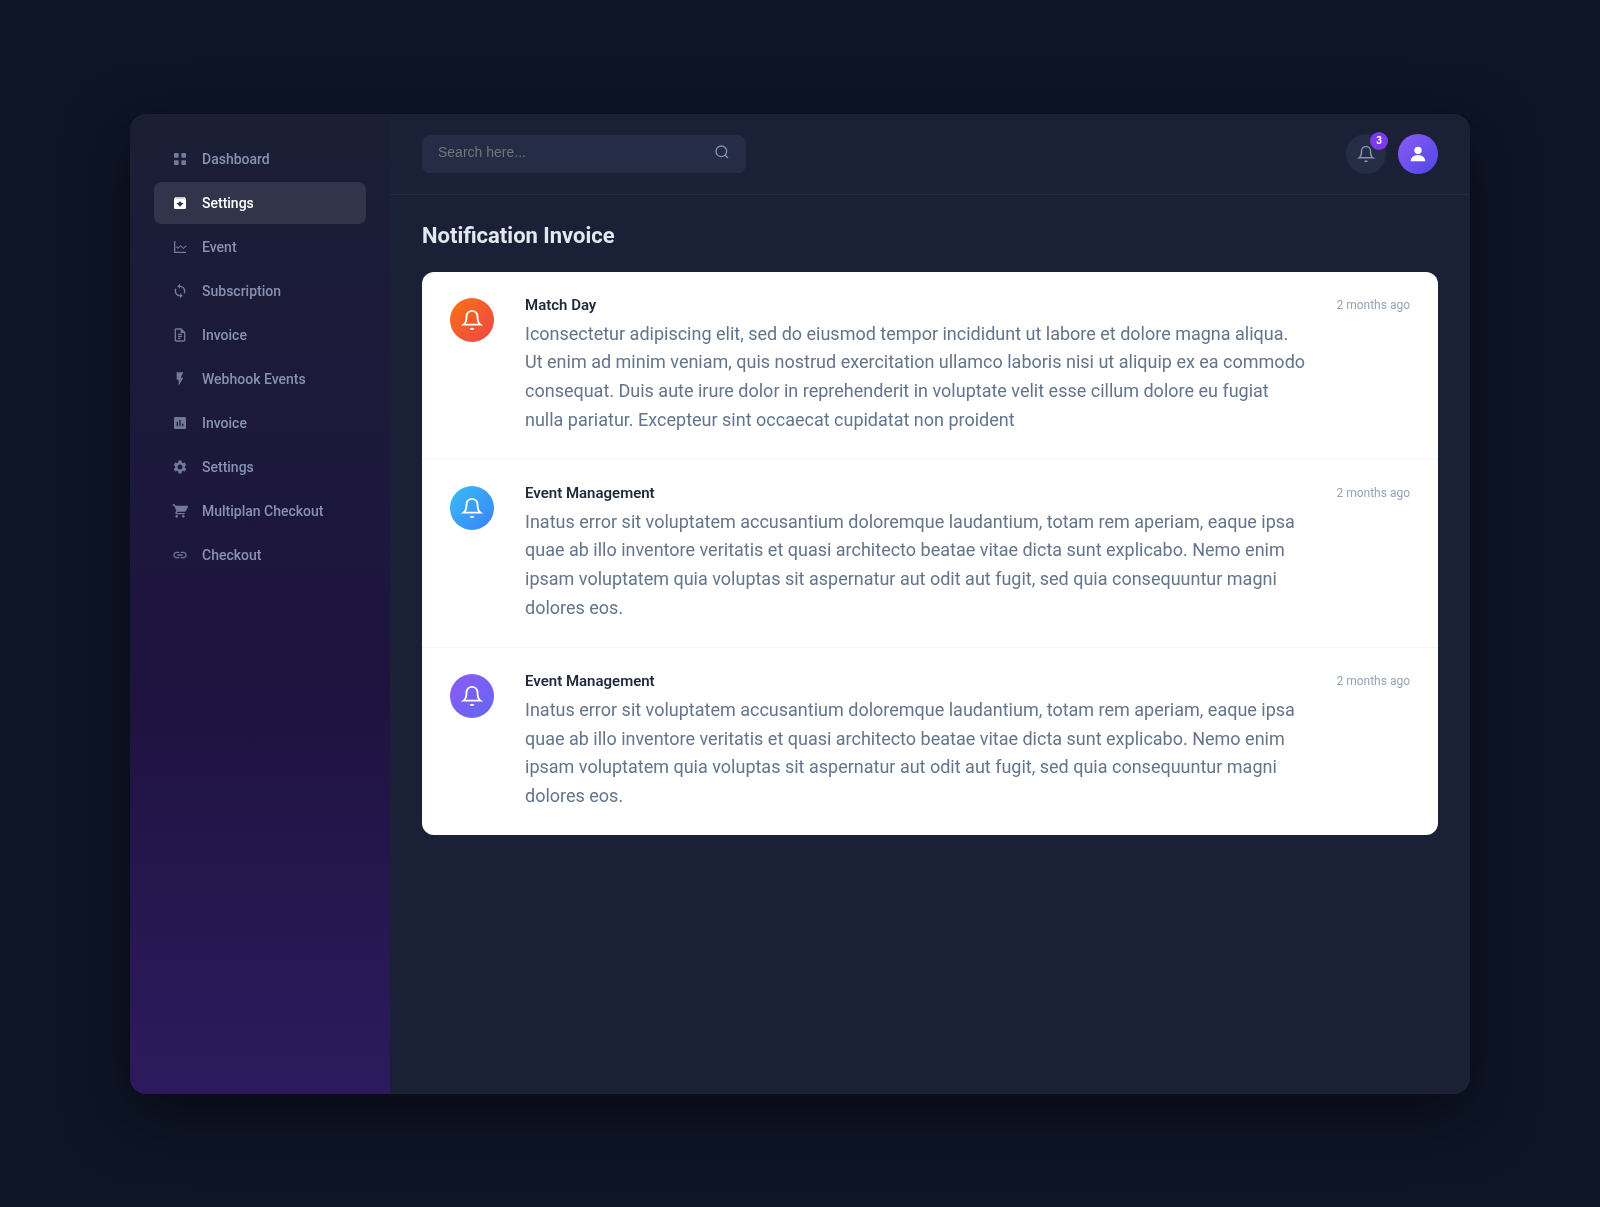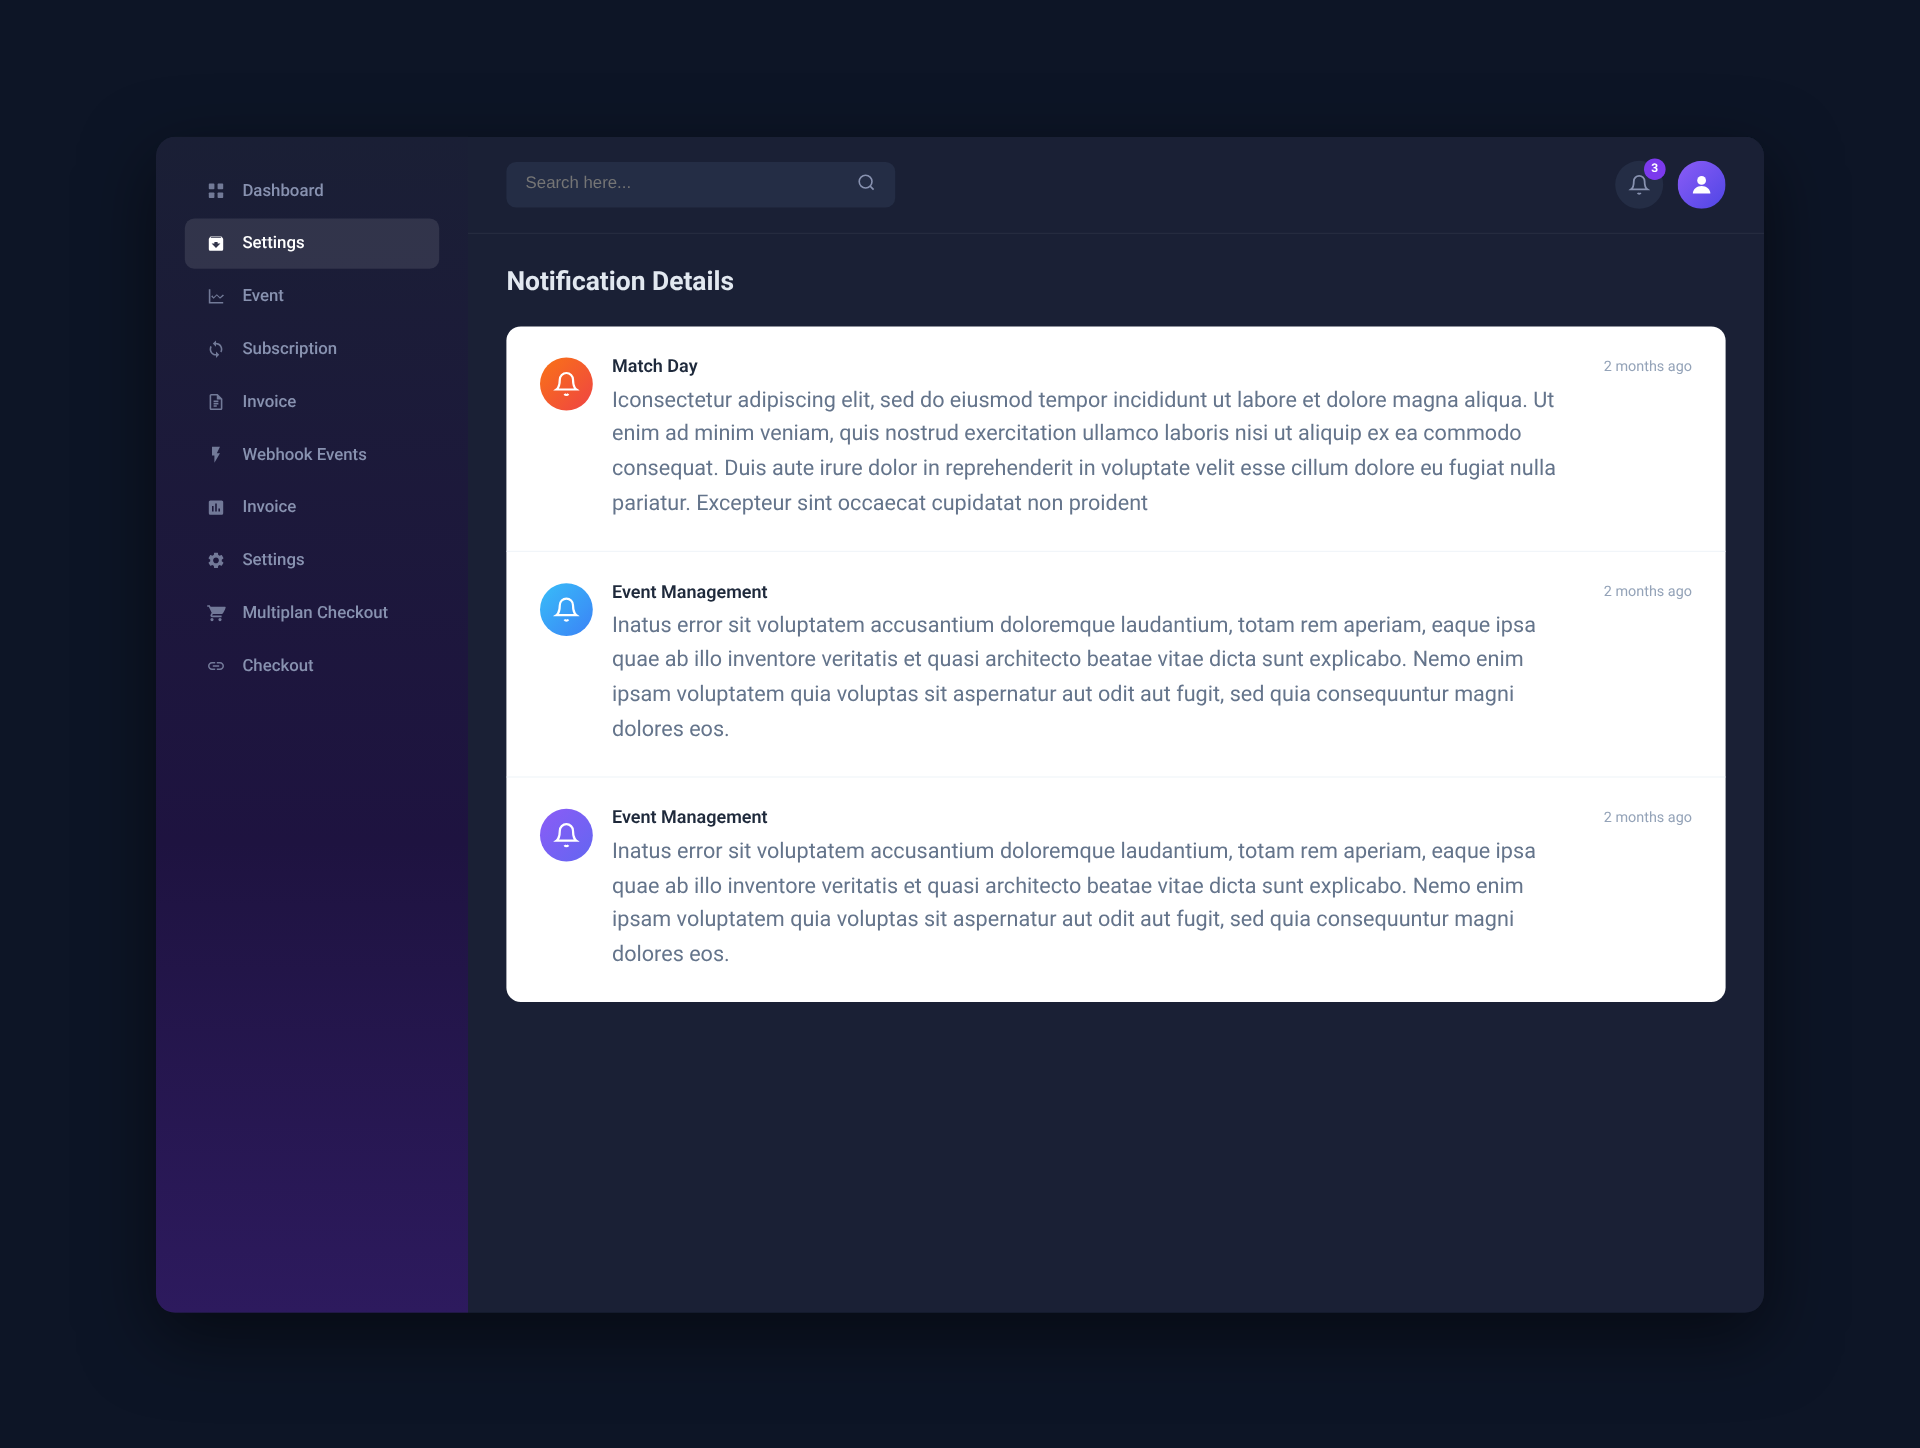--- a/index.html
+++ b/index.html
@@ -171,21 +171,21 @@
     
     .notification-card {
       background: #ffffff;
       border-radius: 12px;
       padding: 0;
       overflow: hidden;
     }
     .notification-item {
       display: flex;
       align-items: flex-start;
-      gap: 16px;
+      gap: 31px;
       padding: 24px 28px;
       border-bottom: 1px solid #f1f5f9;
     }
     .notification-item:last-child {
       border-bottom: none;
     }
     .notif-icon-wrap {
       width: 44px;
       height: 44px;
       border-radius: 50%;
@@ -351,21 +351,21 @@
             <svg width="22" height="22" viewBox="0 0 24 24" fill="white">
               <circle cx="12" cy="8" r="4"></circle>
               <path d="M4 20c0-4 3.6-7 8-7s8 3 8 7"></path>
             </svg>
           </div>
         </div>
       </div>
     </div>
 
     <div class="page-content">
-      <h1 class="page-title">Notification Details</h1>
+      <h1 class="page-title">Notification Invoice</h1>
 
       <div class="notification-card">
 
       <div class="notification-item">
       <div class="notif-icon-wrap orange">
         <svg class="notif-icon-svg" fill="none" stroke="white" stroke-width="2" viewBox="0 0 24 24">
       <path d="M18 8A6 6 0 0 0 6 8c0 7-3 9-3 9h18s-3-2-3-9"></path>
       <path d="M13.73 21a2 2 0 0 1-3.46 0"></path>
     </svg>
       </div>

